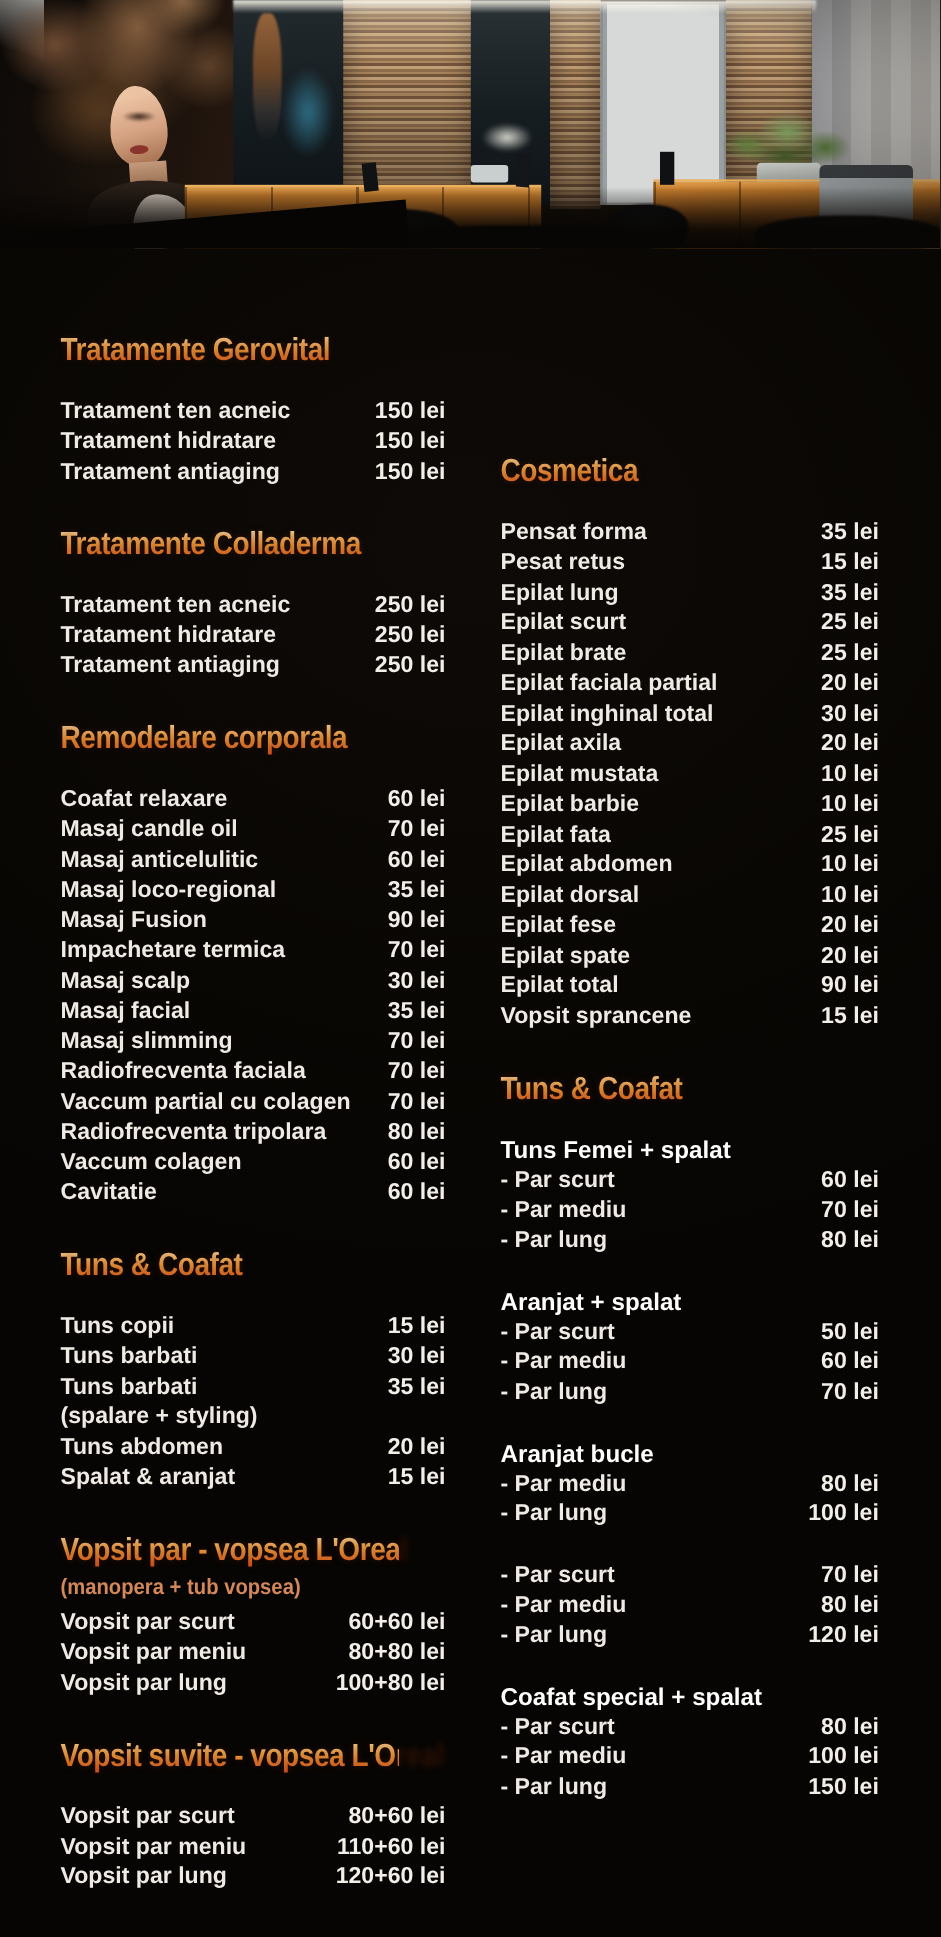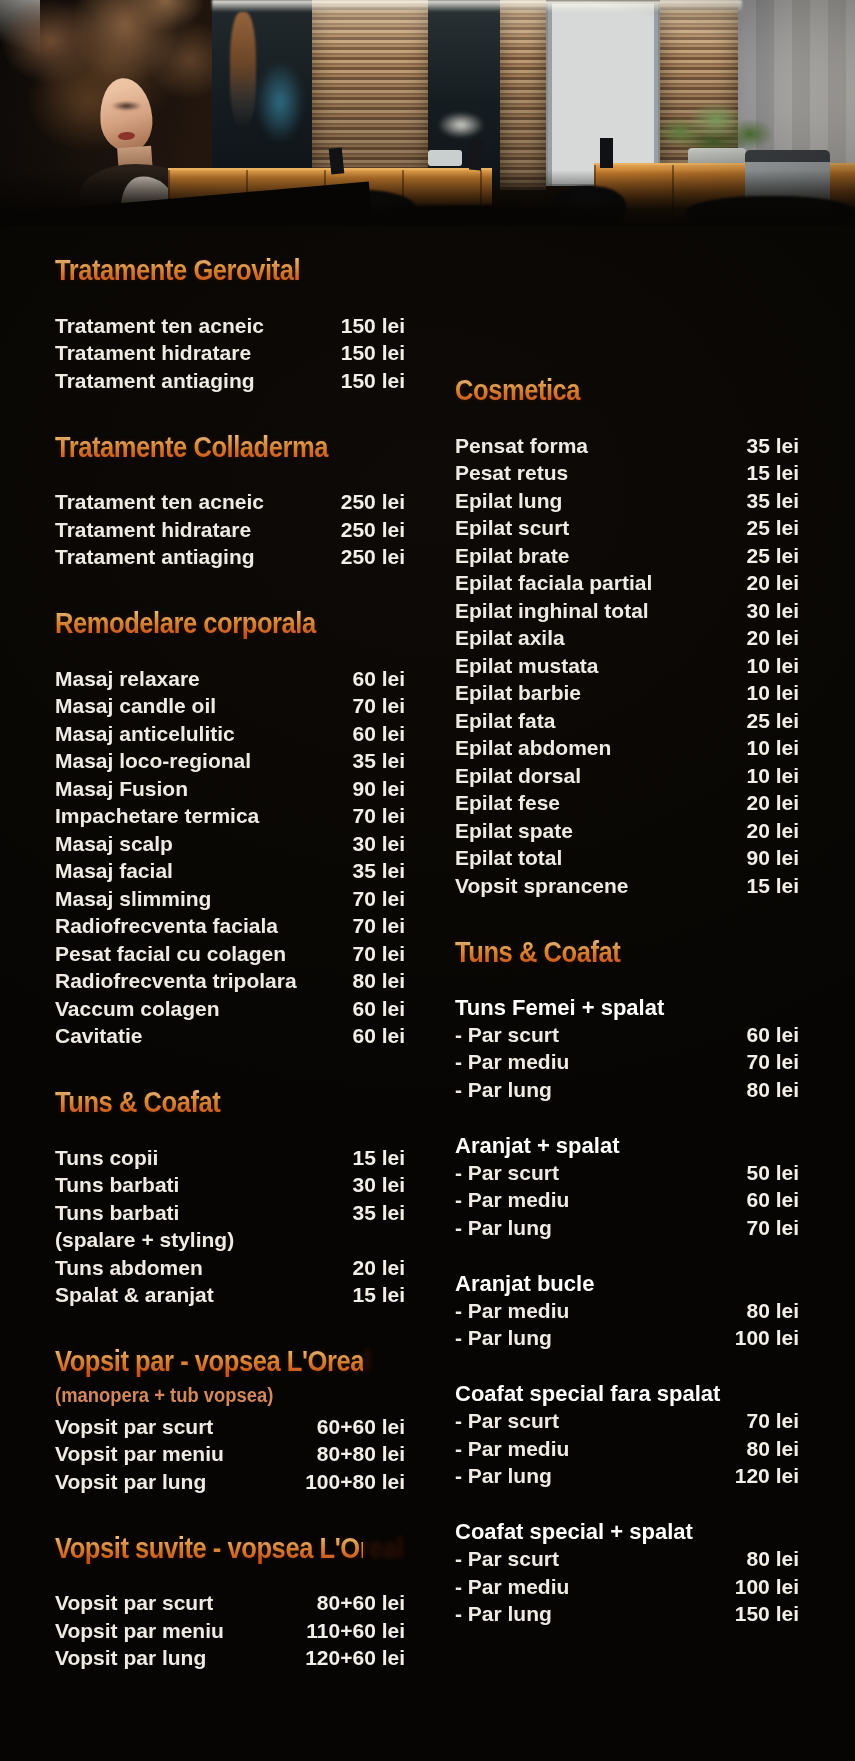--- a/index.html
+++ b/index.html
@@ -75,23 +75,23 @@
   .ph-chair1{left:296px;top:190px;width:120px;height:40px;}
   .ph-chair2{left:552px;top:186px;width:74px;height:44px;}
   .ph-chair3{left:686px;top:196px;width:170px;height:36px;}
   .ph-fore{left:370px;top:205px;width:200px;height:26px;background:#0a0c0d;border-radius:40% 40% 0 0;filter:blur(1px);}
   .ph-vign{inset:0;background:radial-gradient(ellipse at 45% 40%,rgba(0,0,0,0) 55%,rgba(5,4,3,.4) 100%);}
   .ph-wedge{left:-12px;bottom:-30px;width:384px;height:58px;background:#070503;transform:rotate(-5deg);}
   .ph-fade{left:0;bottom:0;width:100%;height:56px;
     background:linear-gradient(180deg,rgba(7,5,3,0) 0%,rgba(7,5,3,.9) 70%,#070503 100%);}
 
   
-  .col{position:absolute;}
+  .col{position:absolute;margin-top:48px;}
   #col-left{left:55px;top:252px;width:350px;}
-  #col-right{left:455px;top:372px;width:344px;}
+  #col-right{left:455px;top:362px;width:344px;}
 
   .sec-title{
     font-size:29px;font-weight:bold;line-height:36px;white-space:nowrap;
     letter-spacing:-.5px;transform:scaleX(.88);transform-origin:0 50%;
     color:#ef8b30;margin:0 0 24px 0;
   }
   @supports (-webkit-background-clip:text){
     .sec-title{
       background:linear-gradient(180deg,#f6d69e 12%,#efa041 48%,#d6541a 88%);
       -webkit-background-clip:text;-webkit-text-fill-color:transparent;
@@ -182,21 +182,21 @@
           <span class="item-price">250 lei</span>
         </div>
         <div class="row">
           <span class="item-name">Tratament antiaging</span>
           <span class="item-price">250 lei</span>
         </div>
       </section>
       <section class="section">
         <div class="sec-title">Remodelare corporala</div>
         <div class="row">
-          <span class="item-name">Masaj relaxare</span>
+          <span class="item-name">Coafat relaxare</span>
           <span class="item-price">60 lei</span>
         </div>
         <div class="row">
           <span class="item-name">Masaj candle oil</span>
           <span class="item-price">70 lei</span>
         </div>
         <div class="row">
           <span class="item-name">Masaj anticelulitic</span>
           <span class="item-price">60 lei</span>
         </div>
@@ -222,21 +222,21 @@
         </div>
         <div class="row">
           <span class="item-name">Masaj slimming</span>
           <span class="item-price">70 lei</span>
         </div>
         <div class="row">
           <span class="item-name">Radiofrecventa faciala</span>
           <span class="item-price">70 lei</span>
         </div>
         <div class="row">
-          <span class="item-name">Pesat facial cu colagen</span>
+          <span class="item-name">Vaccum partial cu colagen</span>
           <span class="item-price">70 lei</span>
         </div>
         <div class="row">
           <span class="item-name">Radiofrecventa tripolara</span>
           <span class="item-price">80 lei</span>
         </div>
         <div class="row">
           <span class="item-name">Vaccum colagen</span>
           <span class="item-price">60 lei</span>
         </div>
@@ -413,21 +413,20 @@
           <div class="row">
             <span class="item-name">- Par mediu</span>
             <span class="item-price">80 lei</span>
           </div>
           <div class="row">
             <span class="item-name">- Par lung</span>
             <span class="item-price">100 lei</span>
           </div>
         </div>
         <div class="group">
-          <div class="group-label">Coafat special fara spalat</div>
           <div class="row">
             <span class="item-name">- Par scurt</span>
             <span class="item-price">70 lei</span>
           </div>
           <div class="row">
             <span class="item-name">- Par mediu</span>
             <span class="item-price">80 lei</span>
           </div>
           <div class="row">
             <span class="item-name">- Par lung</span>

